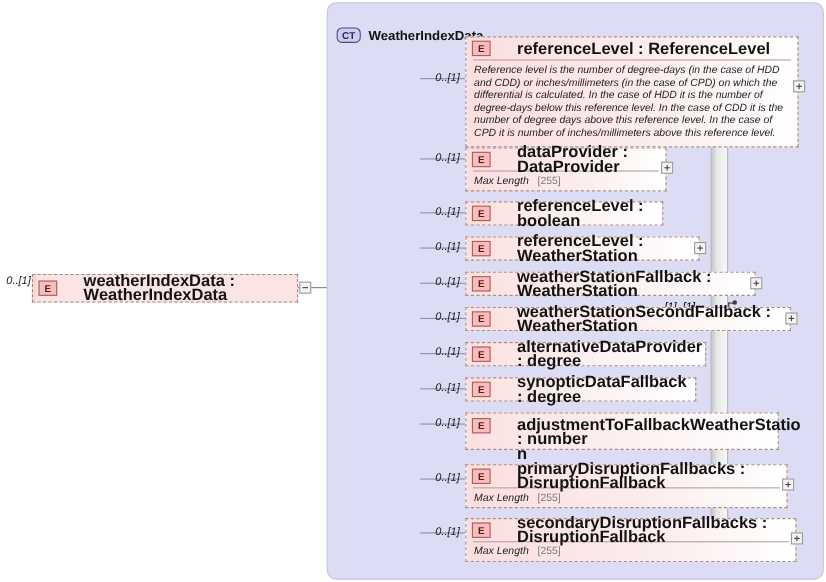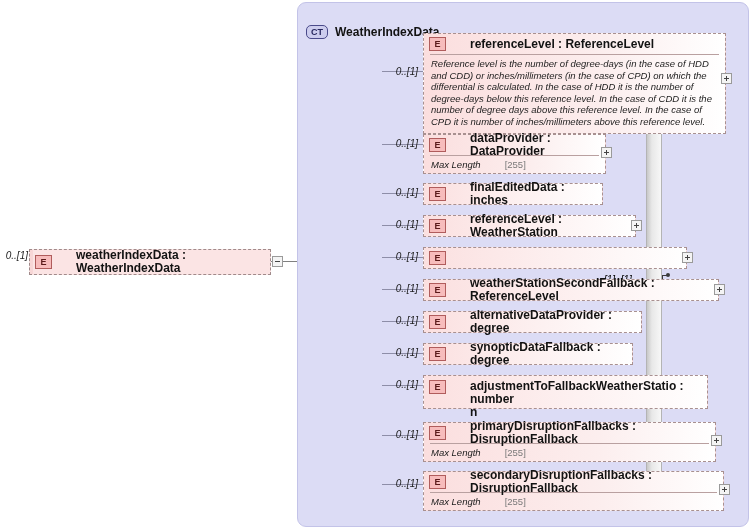--- a/index.html
+++ b/index.html
@@ -226,36 +226,36 @@
     border: 1px solid #b05c5c;
     background: #f7bcbc;
     font-size: 9px;
     font-weight: bold;
     color: #5a1a1a;
     display: flex;
     align-items: center;
     justify-content: center;
   }
   .e-label {
-    font-size: 12px;
+    font-size: 15px;
     font-weight: bold;
     color: #121212;
     line-height: 13px;
     white-space: pre-wrap;
     padding-left: 16px;
   }
   .divider {
     height: 1px;
     background: #b9a0a0;
     margin: 0 6px;
   }
   .facet-row {
     display: flex;
     align-items: center;
-    gap: 24px;
+    gap: 8px;
     padding: 3px 6px 3px 7px;
     height: 17px;
     box-sizing: border-box;
   }
   .facet-name {
     font-size: 9.5px;
     font-style: italic;
     color: #202020;
   }
   .facet-val {
@@ -363,21 +363,21 @@
     </div>
     <div class="expand-box" style="left:178px; top:13px;"></div>
   </div>
 
   <div class="row" style="left:125px; top:180px; width:180px;">
     <div class="lead" style="top:10px;"></div>
     <div class="occurs" style="top:4px;">0..[1]</div>
     <div class="card plain">
       <div class="card-title">
         <span class="e-badge">E</span>
-        <span class="e-label">finalEditedData : inches</span>
+        <span class="e-label">referenceLevel : boolean</span>
       </div>
     </div>
   </div>
 
   <div class="row" style="left:125px; top:212px; width:213px;">
     <div class="lead" style="top:10px;"></div>
     <div class="occurs" style="top:4px;">0..[1]</div>
     <div class="card plain">
       <div class="card-title">
         <span class="e-badge">E</span>
@@ -386,32 +386,33 @@
     </div>
     <div class="expand-box" style="left:208px; top:5px;"></div>
   </div>
 
   <div class="row" style="left:125px; top:244px; width:264px;">
     <div class="lead" style="top:10px;"></div>
     <div class="occurs" style="top:4px;">0..[1]</div>
     <div class="card plain">
       <div class="card-title">
         <span class="e-badge">E</span>
+        <span class="e-label">weatherStationFallback : WeatherStation</span>
       </div>
     </div>
     <div class="expand-box" style="left:259px; top:5px;"></div>
   </div>
 
   <div class="row" style="left:125px; top:276px; width:296px;">
     <div class="lead" style="top:10px;"></div>
     <div class="occurs" style="top:4px;">0..[1]</div>
     <div class="card plain">
       <div class="card-title">
         <span class="e-badge">E</span>
-        <span class="e-label">weatherStationSecondFallback : ReferenceLevel</span>
+        <span class="e-label">weatherStationSecondFallback : WeatherStation</span>
       </div>
     </div>
     <div class="expand-box" style="left:291px; top:5px;"></div>
   </div>
 
   <div class="row" style="left:125px; top:308px; width:219px;">
     <div class="lead" style="top:10px;"></div>
     <div class="occurs" style="top:4px;">0..[1]</div>
     <div class="card plain">
       <div class="card-title">

